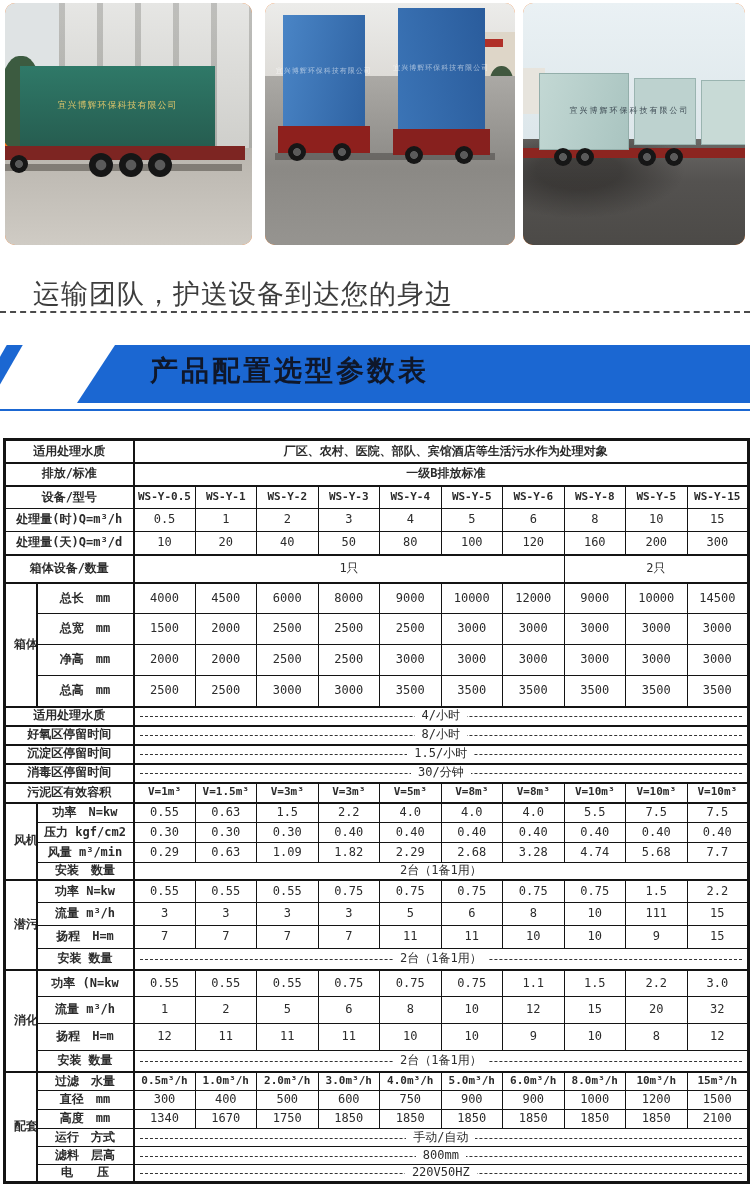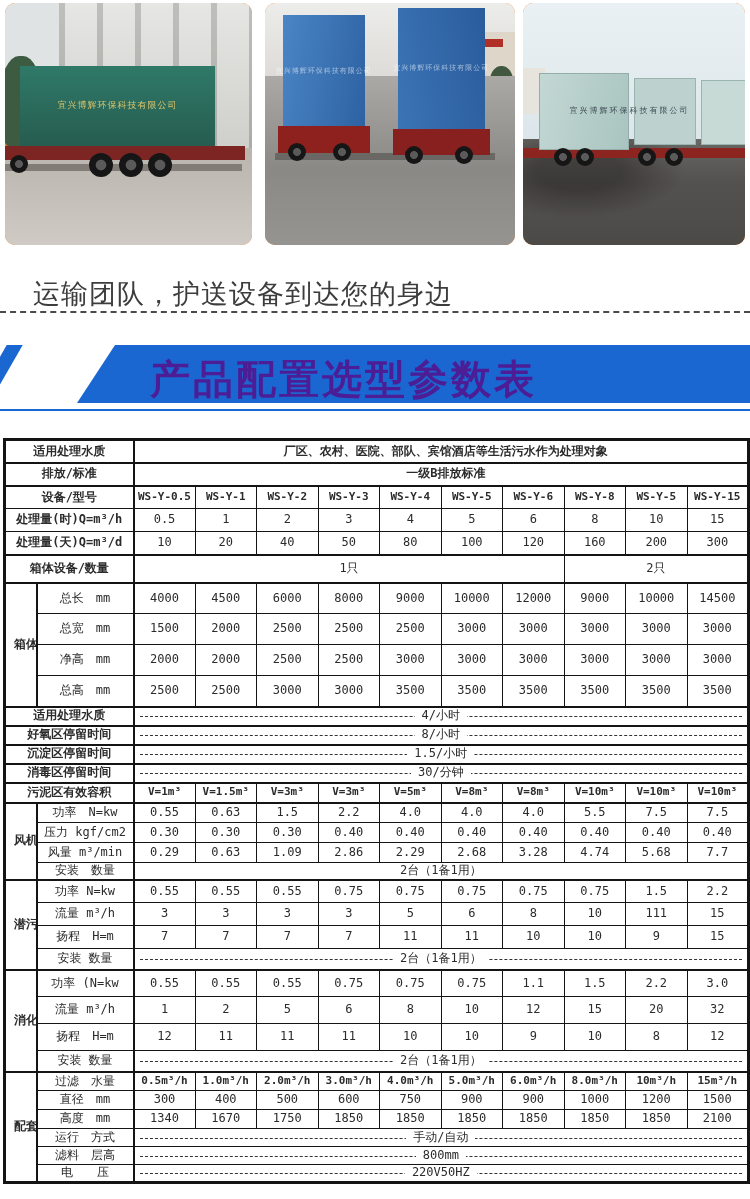--- a/index.html
+++ b/index.html
@@ -61,31 +61,31 @@
 
   
   .headline{position:absolute;top:276px;left:33px;font-size:27px;color:#3d3d3d;letter-spacing:1px;text-align:right;}
   .dash-divider{position:absolute;top:311px;left:0;width:750px;height:0;border-top:2px dashed #4a4a4a;}
 
   
   .banner-wrap{position:absolute;top:345px;left:0;width:750px;height:70px;}
   .banner-main{position:absolute;left:0;top:0;width:750px;height:58px;background:#1b67d2;
     clip-path:polygon(77px 100%,115px 0,750px 0,750px 100%);}
   .banner-sliver{position:absolute;left:-10px;top:0;width:16px;height:58px;background:#1b67d2;transform:skewX(-30deg);}
-  .banner-title{position:absolute;left:150px;top:7px;font-size:40px;font-weight:bold;color:#4c1d95;letter-spacing:3px;}
+  .banner-title{position:absolute;left:150px;top:7px;font-size:28px;font-weight:bold;color:#0f172a;letter-spacing:3px;}
   .banner-underline{position:absolute;left:0;top:64px;width:750px;height:2px;background:#1b67d2;}
 
   
   .spec-table{position:absolute;top:438px;left:3px;width:744px;border-collapse:collapse;table-layout:fixed;
     font-family:"DejaVu Sans Mono","Liberation Mono",monospace;padding-left:8px;}
   .spec-table td{border:1px solid #141414;text-align:center;vertical-align:middle;padding:0;
     color:#2b2b2b;font-size:12px;line-height:1.1;overflow:hidden;white-space:nowrap;}
   .spec-table{border:3px solid #141414;}
   .rowlab{font-weight:bold;font-size:13px;border-right-width:2px !important;color:#111;}
-  .sublab{font-weight:normal;font-size:13px;border-right-width:2px !important;color:#111;}
+  .sublab{font-weight:bold;font-size:13px;border-right-width:2px !important;color:#111;}
   .seclab{font-weight:bold;font-size:14px;color:#111;border-right-width:2px !important;
     word-break:break-all;line-height:1.35;padding:0 8px !important;}
   .val{font-size:12px;}
   .val.b{font-weight:bold;font-size:11px;}
   .widetext{font-weight:bold;font-size:13px;text-align:left;padding-left:10px !important;color:#111;}
   .plaincell{font-size:12px;}
   .dashcell{position:relative;}
   .dashcell::before{content:"";position:absolute;left:5px;right:5px;top:50%;border-top:1px dashed #333;}
   .dashcell span{position:relative;background:#fff;padding:0 7px;font-size:12px;}
   tr.thick td{border-top-width:2px;}
@@ -332,21 +332,21 @@
         <td class="val">0.40</td>
         <td class="val">0.40</td>
         <td class="val">0.40</td>
         <td class="val">0.40</td>
       </tr>
       <tr class="r20">
         <td class="sublab">风量 m³/min</td>
         <td class="val">0.29</td>
         <td class="val">0.63</td>
         <td class="val">1.09</td>
-        <td class="val">2.86</td>
+        <td class="val">1.82</td>
         <td class="val">2.29</td>
         <td class="val">2.68</td>
         <td class="val">3.28</td>
         <td class="val">4.74</td>
         <td class="val">5.68</td>
         <td class="val">7.7</td>
       </tr>
       <tr class="r17">
         <td class="sublab">安装　数量</td>
         <td colspan="10" class="plaincell">2台（1备1用）</td>

